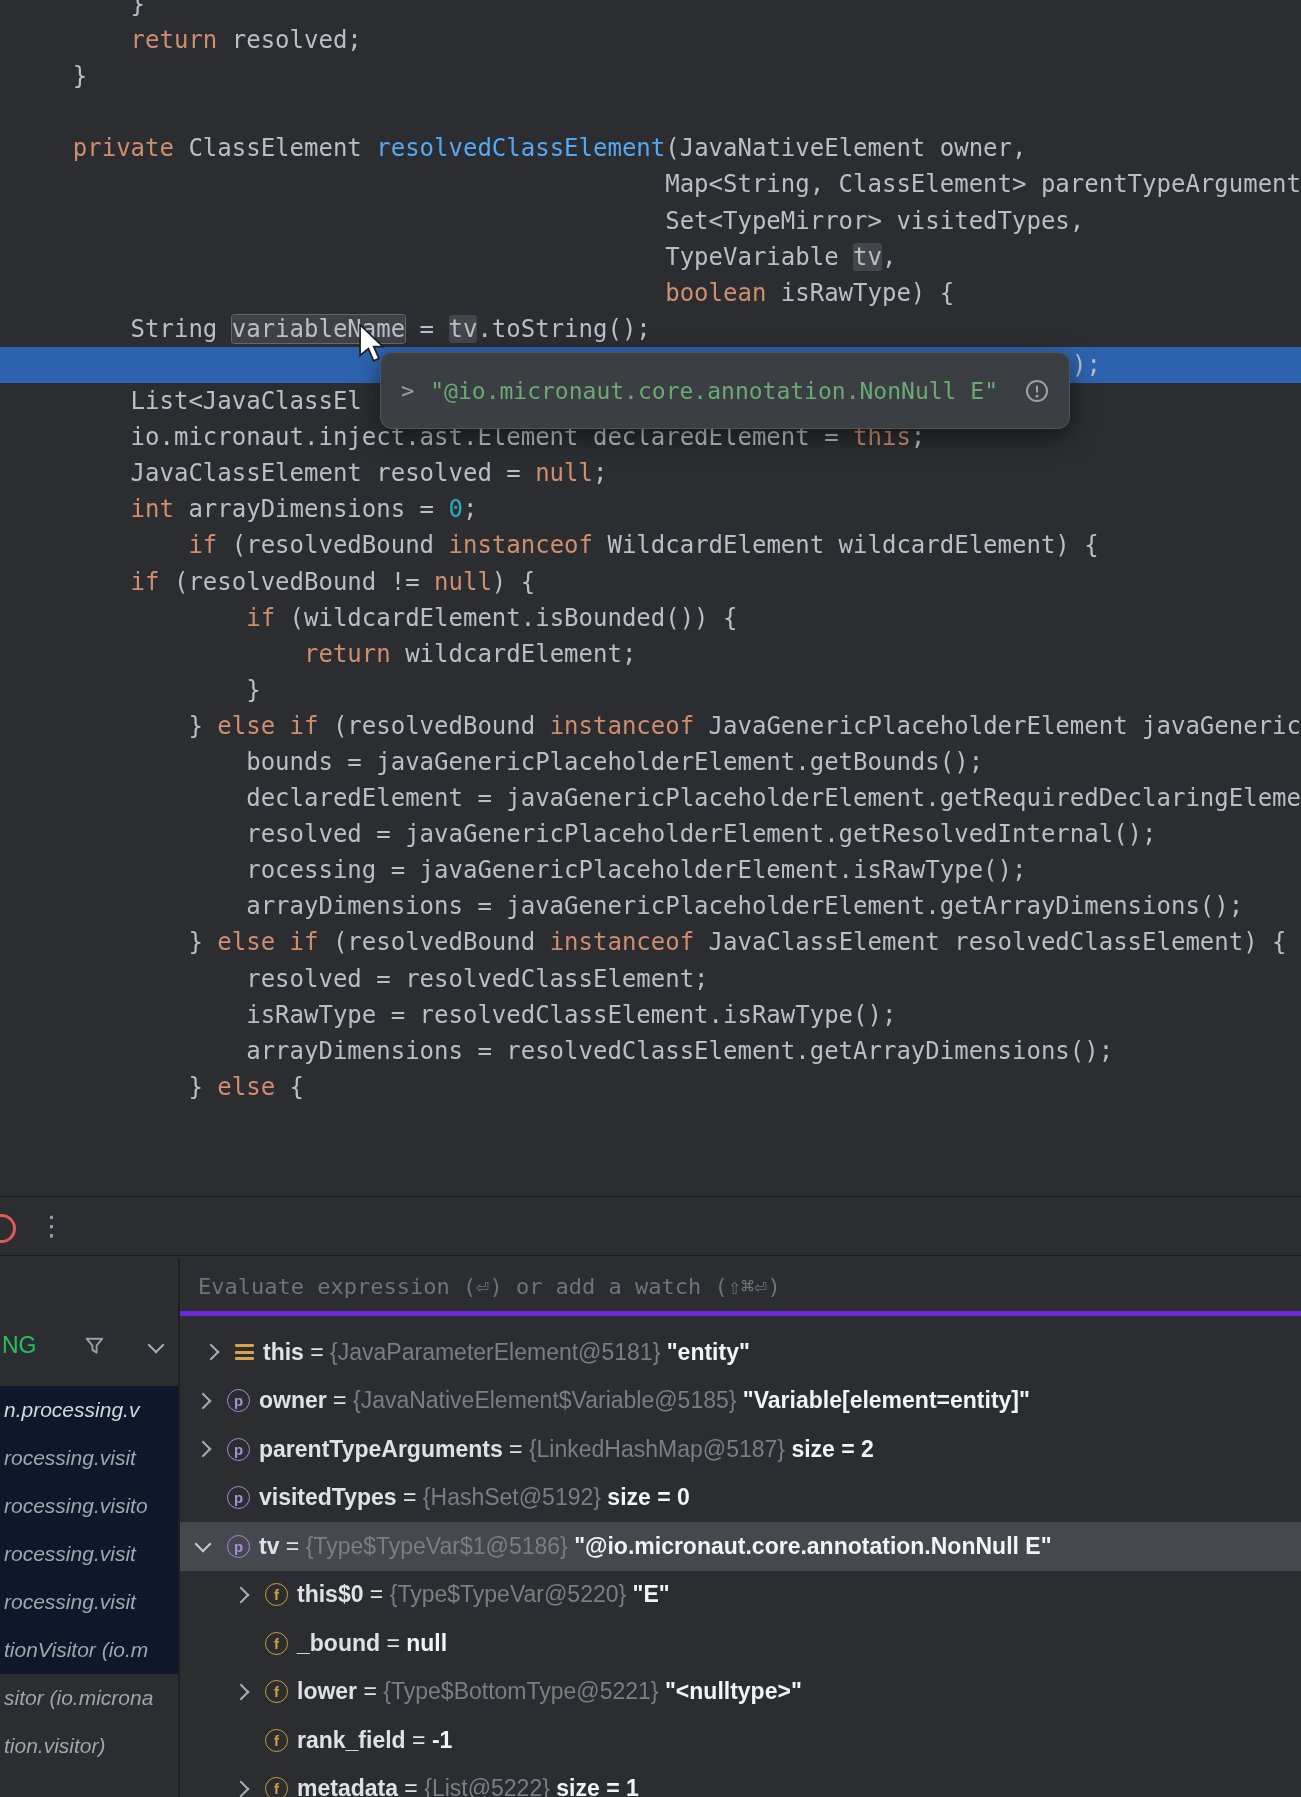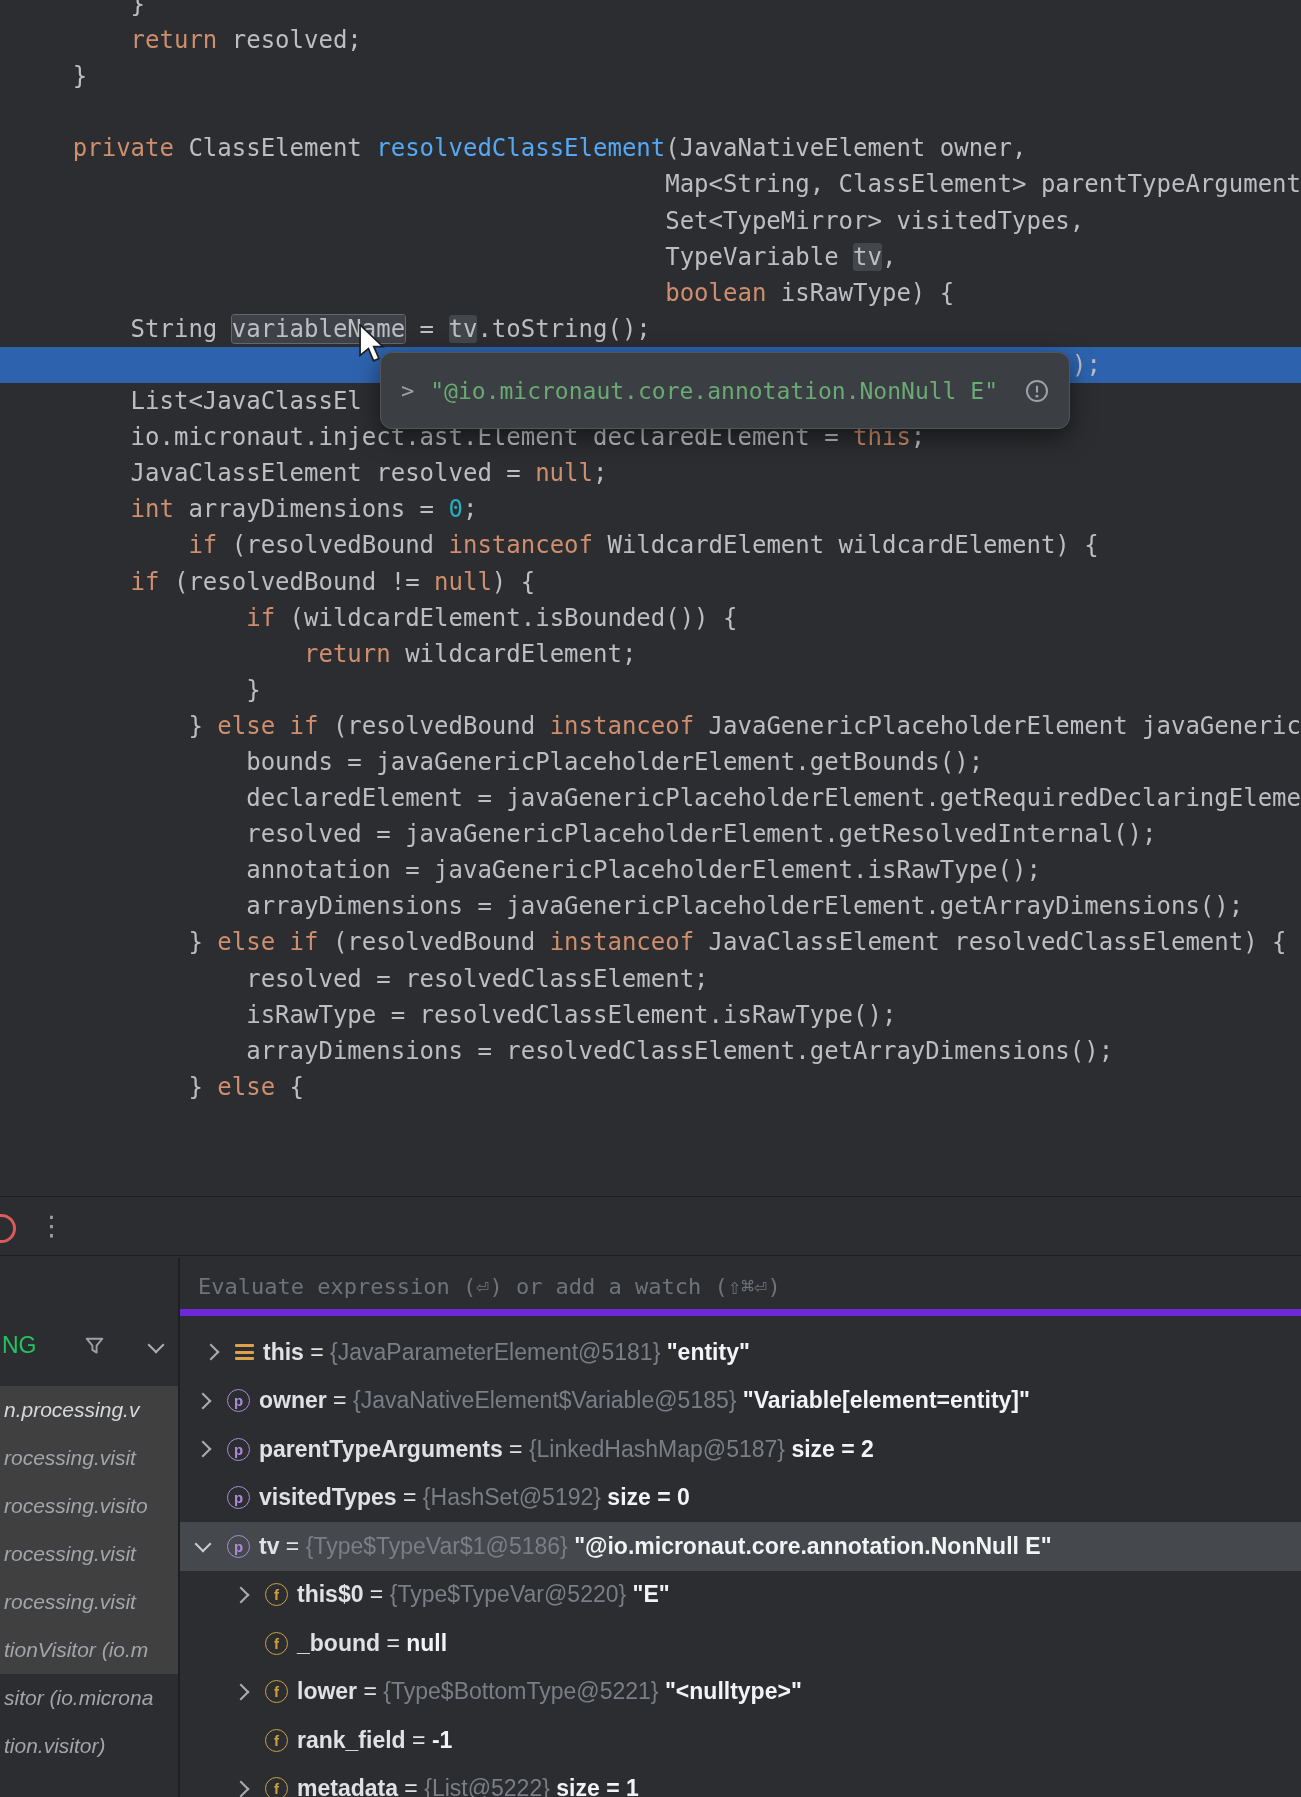--- a/index.html
+++ b/index.html
@@ -40,26 +40,26 @@
   
   .frames{position:absolute;left:0;top:0;width:178px;height:539px;overflow:hidden;}
   .frames-header{position:absolute;left:0;top:64px;width:178px;height:48px;}
   .frames-header .hdr-label{position:absolute;left:2px;top:10px;font-size:23px;color:#22c55e;}
   .funnel{position:absolute;left:83px;top:12px;}
   .chev-down-hdr{position:absolute;left:150px;top:17px;width:10px;height:10px;
     border-right:2.2px solid #A9ACB2;border-bottom:2.2px solid #A9ACB2;transform:rotate(45deg);}
   .frames-list{position:absolute;left:0;top:128px;width:178px;}
   .frame-row{height:48px;line-height:48px;padding-left:4px;white-space:nowrap;overflow:hidden;
     font-style:italic;font-size:21px;color:#A2A5AC;}
-  .frame-row.olive{background:#404040;}
+  .frame-row.olive{background:#0f172a;}
   .frame-row.emph{color:#D6D8DC;}
   
   .vars{position:absolute;left:180px;top:0;width:1121px;height:539px;overflow:hidden;}
   .evaluate{height:58px;line-height:58px;padding-left:18px;box-sizing:border-box;
-    border-bottom:7px solid #6d28d9;color:#6E737C;font-family:"DejaVu Sans Mono","DejaVu Sans",monospace;
+    border-bottom:5px solid #6d28d9;color:#6E737C;font-family:"DejaVu Sans Mono","DejaVu Sans",monospace;
     font-size:22px;white-space:pre;}
   .vars-list{position:absolute;left:0;top:70px;width:1121px;}
   .var-row{display:flex;align-items:center;height:48.5px;gap:9px;white-space:nowrap;}
   .var-row.selected{background:#45484D;}
   .chev-box{display:inline-flex;width:30px;justify-content:center;align-items:center;flex:none;}
   .chev{display:inline-block;width:10px;height:10px;border-right:2.2px solid #A9ACB2;border-bottom:2.2px solid #A9ACB2;}
   .chev.closed{transform:rotate(-45deg);}
   .chev.open{transform:rotate(45deg);margin-top:-5px;border-color:#C8CBD0;}
   .icon-circle{width:23px;height:23px;flex:none;border-radius:50%;display:flex;align-items:center;
     justify-content:center;font-size:15px;font-weight:bold;box-sizing:border-box;}
@@ -96,21 +96,21 @@
       <div class="code-line"><span class="tok-d">        </span><span class="tok-k">int</span><span class="tok-d"> arrayDimensions = </span><span class="tok-n">0</span><span class="tok-d">;</span></div>
       <div class="code-line"><span class="tok-d">            </span><span class="tok-k">if</span><span class="tok-d"> (resolvedBound </span><span class="tok-k">instanceof</span><span class="tok-d"> WildcardElement wildcardElement) {</span></div>
       <div class="code-line"><span class="tok-d">        </span><span class="tok-k">if</span><span class="tok-d"> (resolvedBound != </span><span class="tok-k">null</span><span class="tok-d">) {</span></div>
       <div class="code-line"><span class="tok-d">                </span><span class="tok-k">if</span><span class="tok-d"> (wildcardElement.isBounded()) {</span></div>
       <div class="code-line"><span class="tok-d">                    </span><span class="tok-k">return</span><span class="tok-d"> wildcardElement;</span></div>
       <div class="code-line"><span class="tok-d">                }</span></div>
       <div class="code-line"><span class="tok-d">            } </span><span class="tok-k">else</span><span class="tok-d"> </span><span class="tok-k">if</span><span class="tok-d"> (resolvedBound </span><span class="tok-k">instanceof</span><span class="tok-d"> JavaGenericPlaceholderElement javaGenericPlaceholderElement) {</span></div>
       <div class="code-line"><span class="tok-d">                bounds = javaGenericPlaceholderElement.getBounds();</span></div>
       <div class="code-line"><span class="tok-d">                declaredElement = javaGenericPlaceholderElement.getRequiredDeclaringElement();</span></div>
       <div class="code-line"><span class="tok-d">                resolved = javaGenericPlaceholderElement.getResolvedInternal();</span></div>
-      <div class="code-line"><span class="tok-d">                annotation = javaGenericPlaceholderElement.isRawType();</span></div>
+      <div class="code-line"><span class="tok-d">                rocessing = javaGenericPlaceholderElement.isRawType();</span></div>
       <div class="code-line"><span class="tok-d">                arrayDimensions = javaGenericPlaceholderElement.getArrayDimensions();</span></div>
       <div class="code-line"><span class="tok-d">            } </span><span class="tok-k">else</span><span class="tok-d"> </span><span class="tok-k">if</span><span class="tok-d"> (resolvedBound </span><span class="tok-k">instanceof</span><span class="tok-d"> JavaClassElement resolvedClassElement) {</span></div>
       <div class="code-line"><span class="tok-d">                resolved = resolvedClassElement;</span></div>
       <div class="code-line"><span class="tok-d">                isRawType = resolvedClassElement.isRawType();</span></div>
       <div class="code-line"><span class="tok-d">                arrayDimensions = resolvedClassElement.getArrayDimensions();</span></div>
       <div class="code-line"><span class="tok-d">            } </span><span class="tok-k">else</span><span class="tok-d"> {</span></div>
     </div>
 
   <div class="eval-tooltip">
     <span class="tt-chev">&gt;</span>

